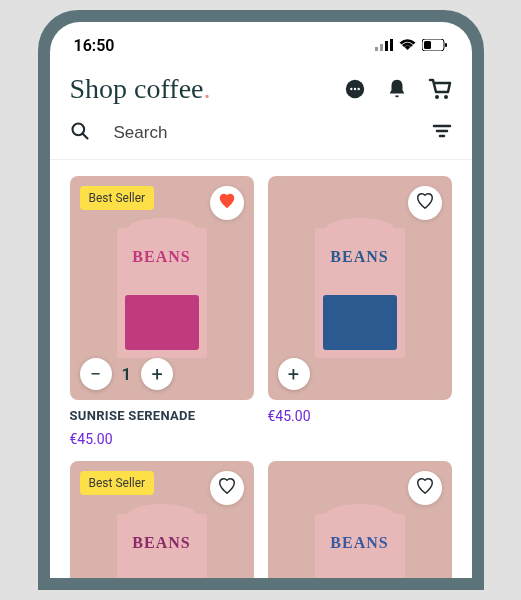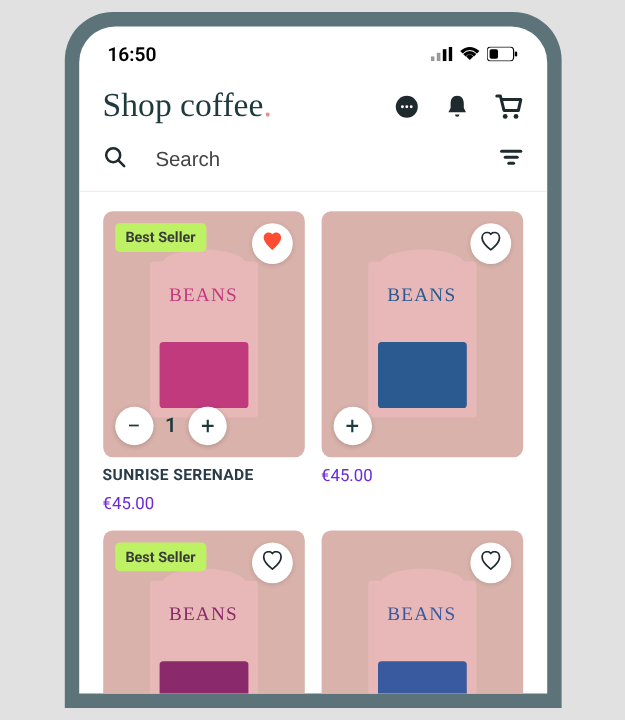--- a/index.html
+++ b/index.html
@@ -4,21 +4,21 @@
 <style>
   * { box-sizing: border-box; margin: 0; padding: 0; }
   body {
     background: #e1e1e1;
     font-family: -apple-system, BlinkMacSystemFont, "Segoe UI", Roboto, sans-serif;
     display: flex;
     justify-content: center;
     padding-top: 10px;
   }
   .phone {
-    width: 414px;
+    width: 446px;
     height: 580px;
     background: #5c7379;
     border-radius: 40px 40px 0 0;
     padding: 12px 12px 12px 12px;
     overflow: hidden;
   }
   .screen {
     width: 100%;
     height: 100%;
     background: #ffffff;
@@ -83,24 +83,24 @@
     border-radius: 8px;
     overflow: hidden;
     display: flex;
     align-items: center;
     justify-content: center;
   }
   .badge {
     position: absolute;
     top: 10px;
     left: 10px;
-    background: #bef264;
+    background: #fde047;
     color: #3a3a3a;
     font-size: 12px;
-    font-weight: 700;
+    font-weight: 400;
     padding: 5px 9px;
     border-radius: 4px;
   }
   .fav {
     position: absolute;
     top: 10px;
     right: 10px;
     width: 34px;
     height: 34px;
     border-radius: 50%;
@@ -163,20 +163,21 @@
     height: 12px;
     background: #e8b8b8;
     border-radius: 50% 50% 0 0 / 100% 100% 0 0;
   }
   .bag-label {
     text-align: center;
     font-family: Georgia, serif;
     font-size: 16px;
     letter-spacing: 1px;
     padding-top: 20px;
+    font-weight: bold;
   }
   .bag-art {
     position: absolute;
     bottom: 8px;
     left: 8px;
     right: 8px;
     height: 55px;
     border-radius: 3px;
   }
   .bag.pink .bag-label { color: #c13a7e; }

